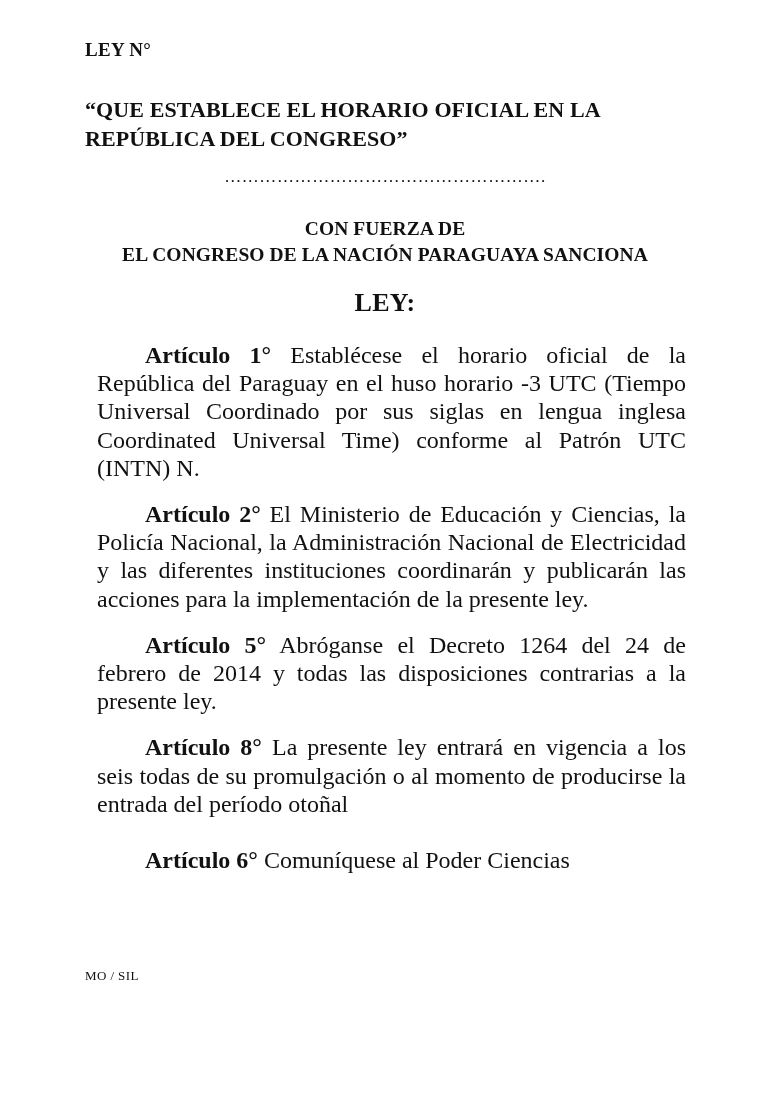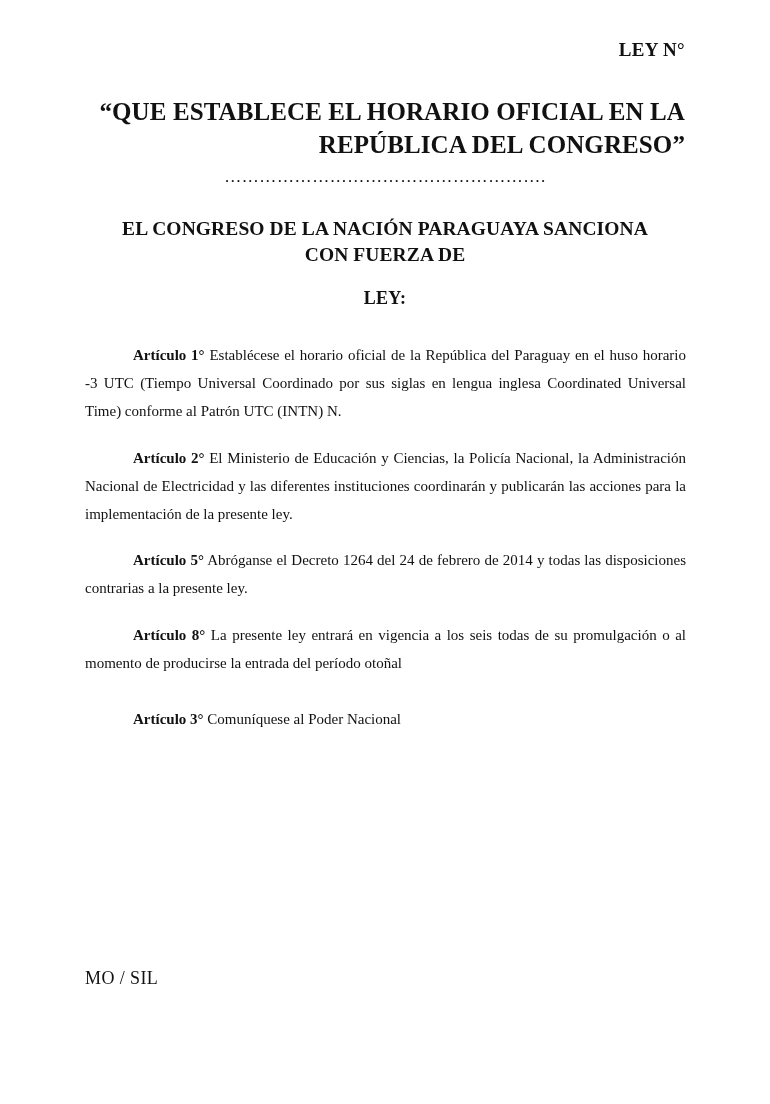--- a/index.html
+++ b/index.html
@@ -25,31 +25,31 @@
     background: #ffffff;
     box-sizing: border-box;
   }
 
   
   .doc-header {
     position: absolute;
     left: 85px;
     top: 38px;
     width: 600px;
-    text-align: right;
+    text-align: left;
   }
   .law-number {
     font-size: 19px;
     font-weight: bold;
     letter-spacing: 0.3px;
     line-height: 1.3;
   }
   .law-title {
     margin-top: 32px;
-    font-size: 25px;
+    font-size: 22px;
     font-weight: bold;
     line-height: 1.32;
     letter-spacing: 0.1px;
   }
   .law-title .t-line {
     display: block;
   }
 
   
   .dot-separator {
@@ -81,78 +81,78 @@
   .enacting .e-line {
     display: block;
   }
 
   .ley-label {
     position: absolute;
     left: 85px;
     top: 288px;
     width: 600px;
     text-align: center;
-    font-size: 18px;
+    font-size: 26px;
     font-weight: bold;
     letter-spacing: 0.3px;
   }
 
   
   .articles {
     position: absolute;
     left: 85px;
     top: 341px;
     width: 601px;
   }
   .article {
     text-align: justify;
     text-justify: inter-word;
-    font-size: 15px;
+    font-size: 24px;
     line-height: 28.2px;
     text-indent: 48px;
-    margin: 0 0 18px 0;
+    margin: 0 0 18px 12px;
     hyphens: none;
   }
   .article:last-child {
     margin-bottom: 0;
   }
   .article.wide-gap {
     margin-top: 28px;
   }
   .art-label {
     font-weight: bold;
   }
 
   
   .doc-footer {
     position: absolute;
     left: 85px;
     top: 968px;
-    font-size: 18px;
+    font-size: 13px;
     letter-spacing: 0.4px;
   }
 </style>
 </head>
 <body>
 
 <div class="page">
 
   <div class="doc-header">
     <div class="law-number">LEY N°</div>
     <div class="law-title">
       <span class="t-line">“QUE ESTABLECE EL HORARIO OFICIAL EN LA</span>
       <span class="t-line">REPÚBLICA DEL CONGRESO”</span>
     </div>
   </div>
 
   <div class="dot-separator">……………………………………………….</div>
 
   <div class="enacting">
+    <span class="e-line">CON FUERZA DE</span>
     <span class="e-line">EL CONGRESO DE LA NACIÓN PARAGUAYA SANCIONA</span>
-    <span class="e-line">CON FUERZA DE</span>
   </div>
 
   <div class="ley-label">LEY:</div>
 
   <div class="articles">
 
     <p class="article">
       <span class="art-label">Artículo 1°</span><span> Establécese el horario oficial de la República del Paraguay en el huso horario -3 UTC (Tiempo Universal Coordinado por sus siglas en lengua inglesa Coordinated Universal Time) conforme al Patrón UTC (INTN) N.</span>
     </p>
 
@@ -162,20 +162,20 @@
 
     <p class="article">
       <span class="art-label">Artículo 5°</span><span> Abróganse el Decreto 1264 del 24 de febrero de 2014 y todas las disposiciones contrarias a la presente ley.</span>
     </p>
 
     <p class="article">
       <span class="art-label">Artículo 8°</span><span> La presente ley entrará en vigencia a los seis todas de su promulgación o al momento de producirse la entrada del período otoñal</span>
     </p>
 
     <p class="article wide-gap">
-      <span class="art-label">Artículo 3°</span><span> Comuníquese al Poder Nacional</span>
+      <span class="art-label">Artículo 6°</span><span> Comuníquese al Poder Ciencias</span>
     </p>
 
   </div>
 
   <div class="doc-footer">MO / SIL</div>
 
 </div>
 
 </body></html>

